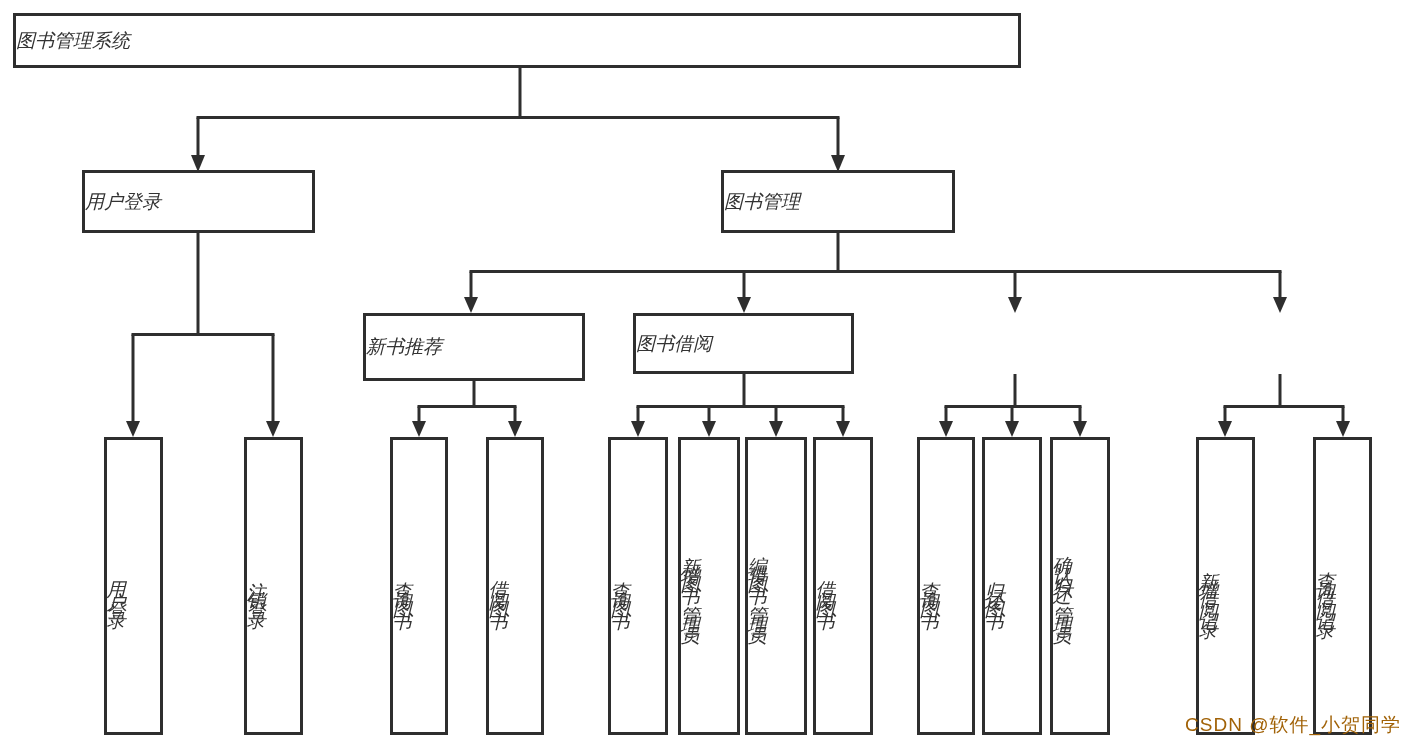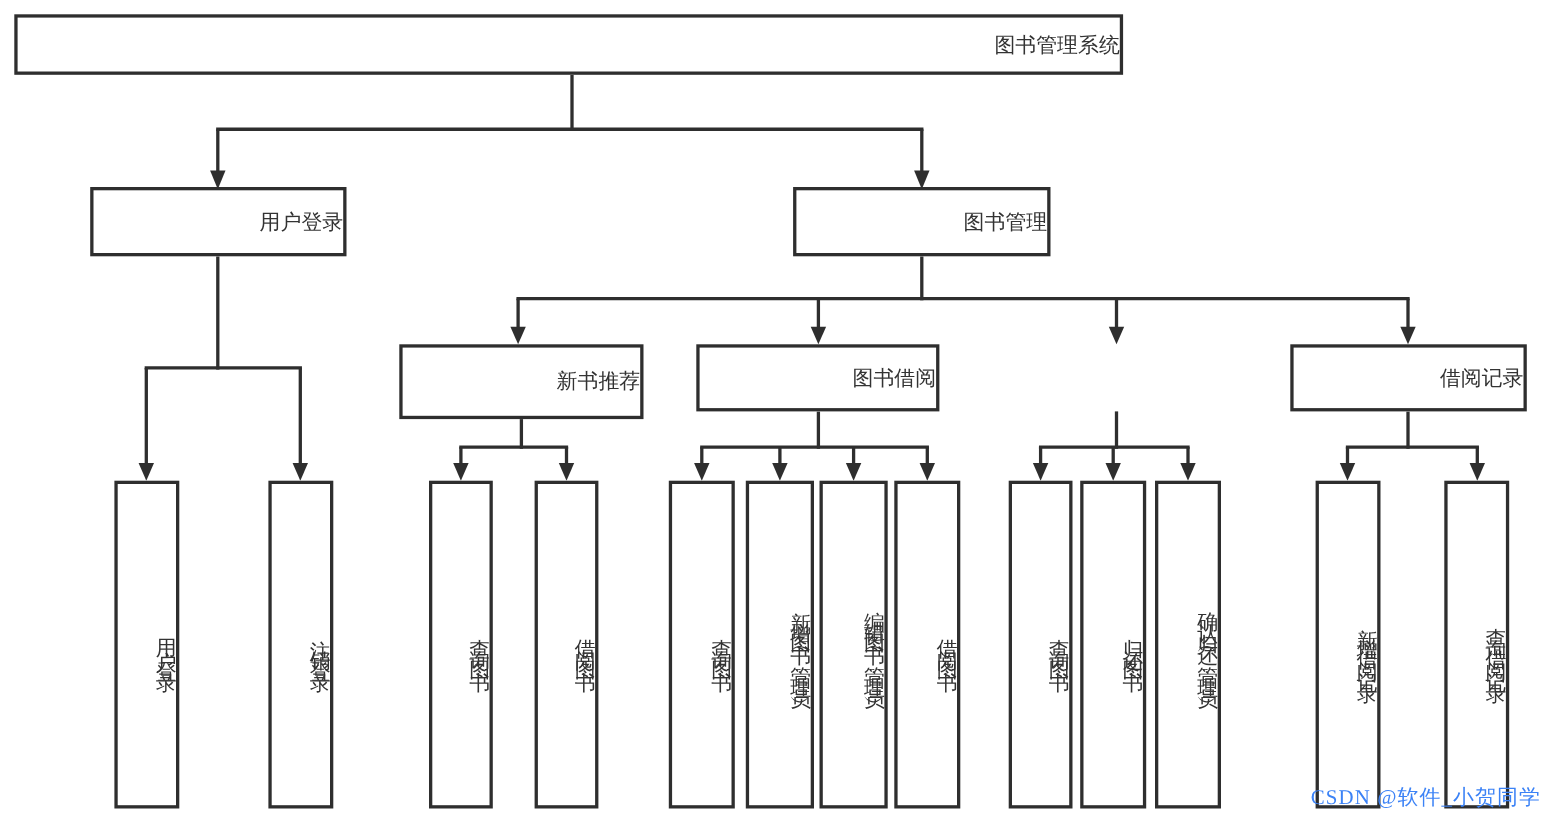--- a/index.html
+++ b/index.html
@@ -10,24 +10,25 @@
     font-family:"Liberation Sans","DejaVu Sans",sans-serif;
     color:#333333;
     overflow:hidden;
   }
   svg.connectors{position:absolute;left:0;top:0;width:1405px;height:747px;}
   .node{
     position:absolute;
     background:#ffffff;
     border:3px solid #2e2e2e;
     box-sizing:border-box;
-    display:flex;align-items:center;justify-content:flex-end;
+    display:flex;align-items:center;justify-content:flex-start;
     font-size:19px;
     color:#333333;
     text-align:center;
+    font-style:italic;
   }
   
   .root   {left:13px;  top:13px;  width:1008px; height:55px;}
   .n-ul   {left:82px;  top:170px; width:233px;  height:63px;}
   .n-bm   {left:721px; top:170px; width:234px;  height:63px;}
   .n-nb   {left:363px; top:313px; width:222px;  height:68px;}
   .n-bb   {left:633px; top:313px; width:221px;  height:61px;}
   .n-cb   {left:905px; top:313px; width:220px;  height:61px;}
   .n-br   {left:1173px;top:313px; width:215px;  height:61px;}
   
@@ -48,25 +49,24 @@
   .l-bb4{left:813px;width:60px;}
   .l-cb1{left:917px;width:58px;}
   .l-cb2{left:982px;width:60px;}
   .l-cb3{left:1050px;width:60px;}
   .l-br1{left:1196px;width:59px;}
   .l-br2{left:1313px;width:59px;}
   .watermark{
     position:absolute;
     right:4px;top:712px;
     font-size:19px;
-    color:#3b82f6;
+    color:#a16207;
     letter-spacing:1px;
     z-index:5;
     white-space:nowrap;
-    font-family:Liberation Serif, serif;
   }
 </style>
 </head>
 <body>
 
 <div class="canvas">
 
   <svg class="connectors" viewBox="0 0 1405 747" xmlns="http://www.w3.org/2000/svg">
     <g stroke="#2e2e2e" stroke-width="3" fill="none">
 
@@ -143,23 +143,20 @@
   <div class="node n-bm">
     <span>图书管理</span>
   </div>
 
   <div class="node n-nb">
     <span>新书推荐</span>
   </div>
   <div class="node n-bb">
     <span>图书借阅</span>
   </div>
-  <div class="node n-br">
-    <span>借阅记录</span>
-  </div>
 
   <div class="node vnode l-ul1">
     <span>用户登录</span>
   </div>
   <div class="node vnode l-ul2">
     <span>注销登录</span>
   </div>
 
   <div class="node vnode l-nb1">
     <span>查询图书</span>

